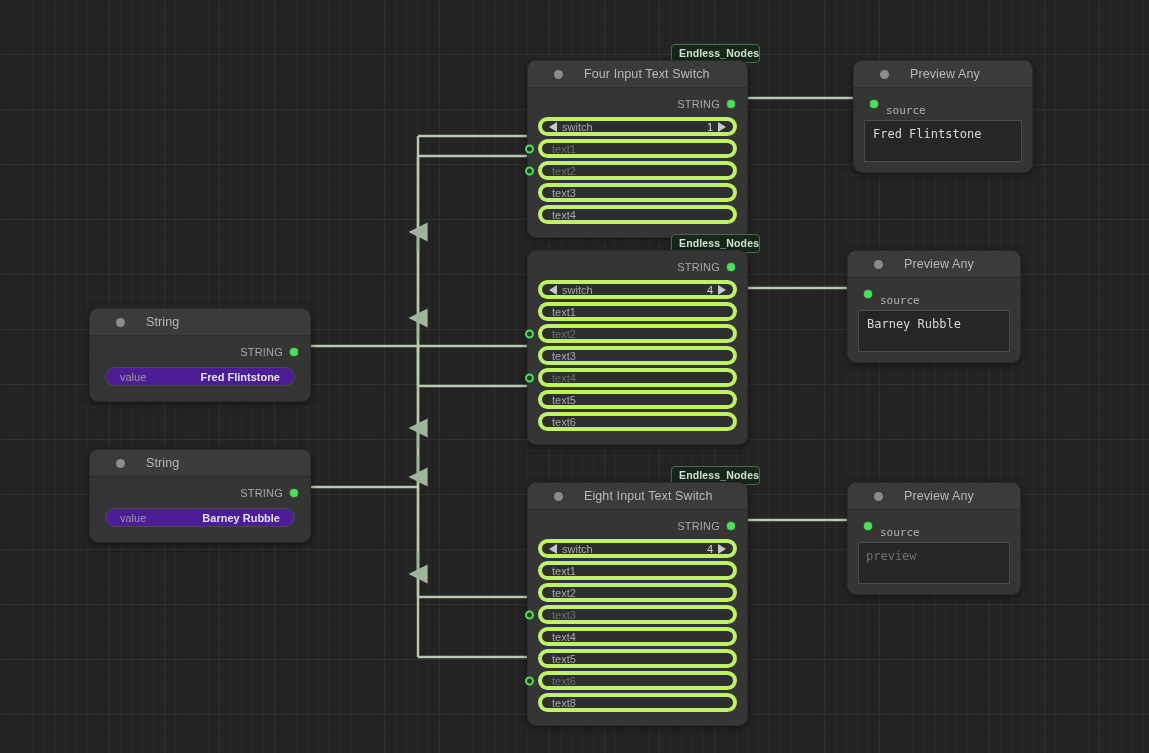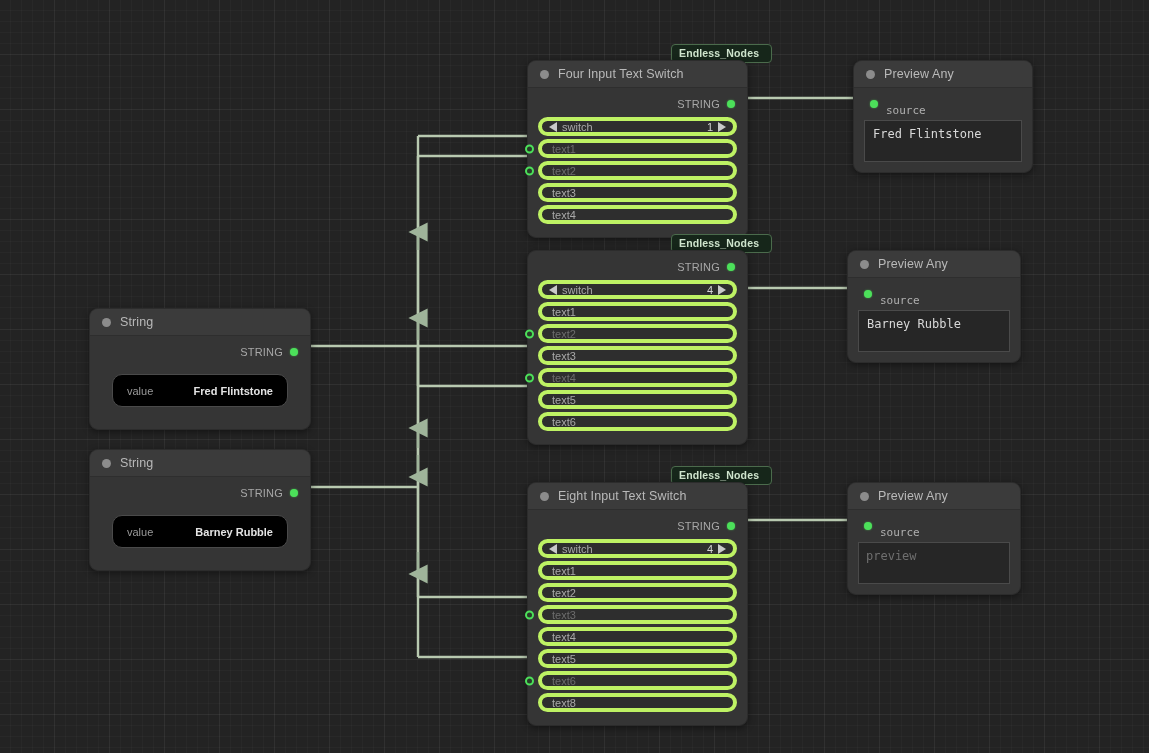--- a/index.html
+++ b/index.html
@@ -26,22 +26,22 @@
   
   .node{
     position:absolute;
     background:#353535;
     border-radius:9px;
     box-shadow:0 2px 7px rgba(0,0,0,.45);
     border:1px solid #2c2c2c;
     box-sizing:border-box;
   }
   .node-header{
-    height:26px;display:flex;align-items:center;gap:9px;
-    padding:0 12px;
+    height:26px;display:flex;align-items:center;gap:21px;
+    padding:0 26px;
     background:#3b3b3b;
     border-radius:8px 8px 0 0;
     border-bottom:1px solid #2e2e2e;
   }
   .node-dot{
     width:9px;height:9px;border-radius:50%;
     background:#8c8c8c;flex:none;
   }
   .node-title{
     font-size:12.5px;color:#b9b9b9;white-space:nowrap;
@@ -49,21 +49,21 @@
   }
   .node-body{padding:6px 10px 10px 10px;}
 
   
   .pack-badge{
     position:absolute;
     font-size:10.5px;font-weight:bold;color:#cfe4cd;
     background:#16261a;
     border:1px solid #4b6b4c;
     border-radius:4px;
-    padding:2px 12px 3px 7px;
+    padding:2px 0 3px 7px;
     letter-spacing:.15px;
     white-space:nowrap;
   }
 
   
   .out-row{
     display:flex;align-items:center;justify-content:flex-end;
     gap:7px;height:20px;padding-right:2px;margin-bottom:3px;
   }
   .out-label{font-size:11px;color:#a8a8a8;letter-spacing:.2px;}
@@ -99,22 +99,22 @@
   
   .slot-port{
     position:absolute;left:-17px;top:50%;transform:translateY(-50%);
     width:9px;height:9px;border-radius:50%;
     background:#2a3a2a;border:2.5px solid #4ce05a;
     box-sizing:border-box;
   }
 
   
   .kv{
-    height:33px;margin:12px;
-    background:#000000;border:1px solid #4a4a4a;border-radius:10px;
+    height:19px;margin:5px;
+    background:#4c1d95;border:1px solid #4a4a4a;border-radius:10px;
     display:flex;align-items:center;justify-content:space-between;
     padding:0 14px;box-sizing:border-box;
   }
   .kv .k{font-size:11px;color:#9a9a9a;}
   .kv .v{font-size:11px;color:#e3e3e3;font-weight:bold;}
 
   
   .src-row{display:flex;align-items:center;gap:8px;height:20px;padding-left:2px;margin-bottom:6px;}
   .src-label{font-size:11px;color:#b0b0b0;font-family:"DejaVu Sans Mono",monospace;margin-top:12px;}
   .preview-box{

